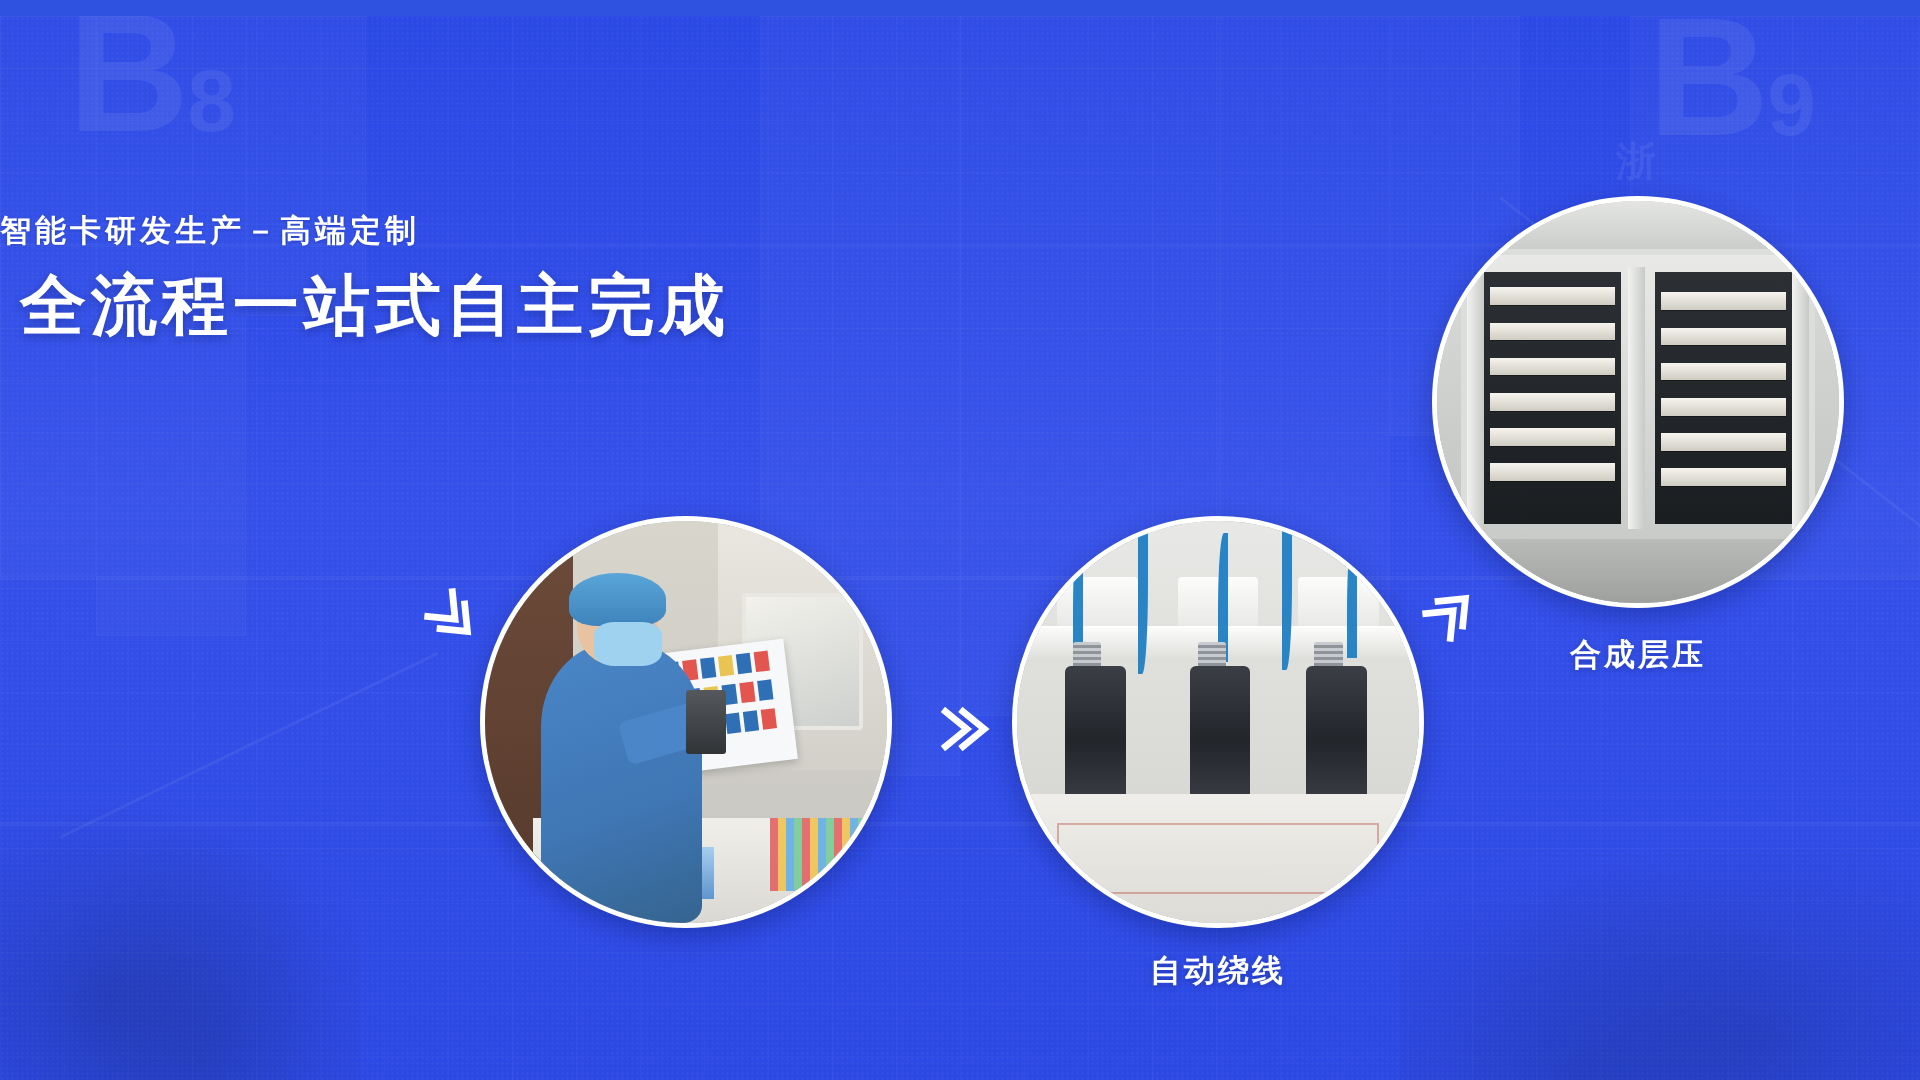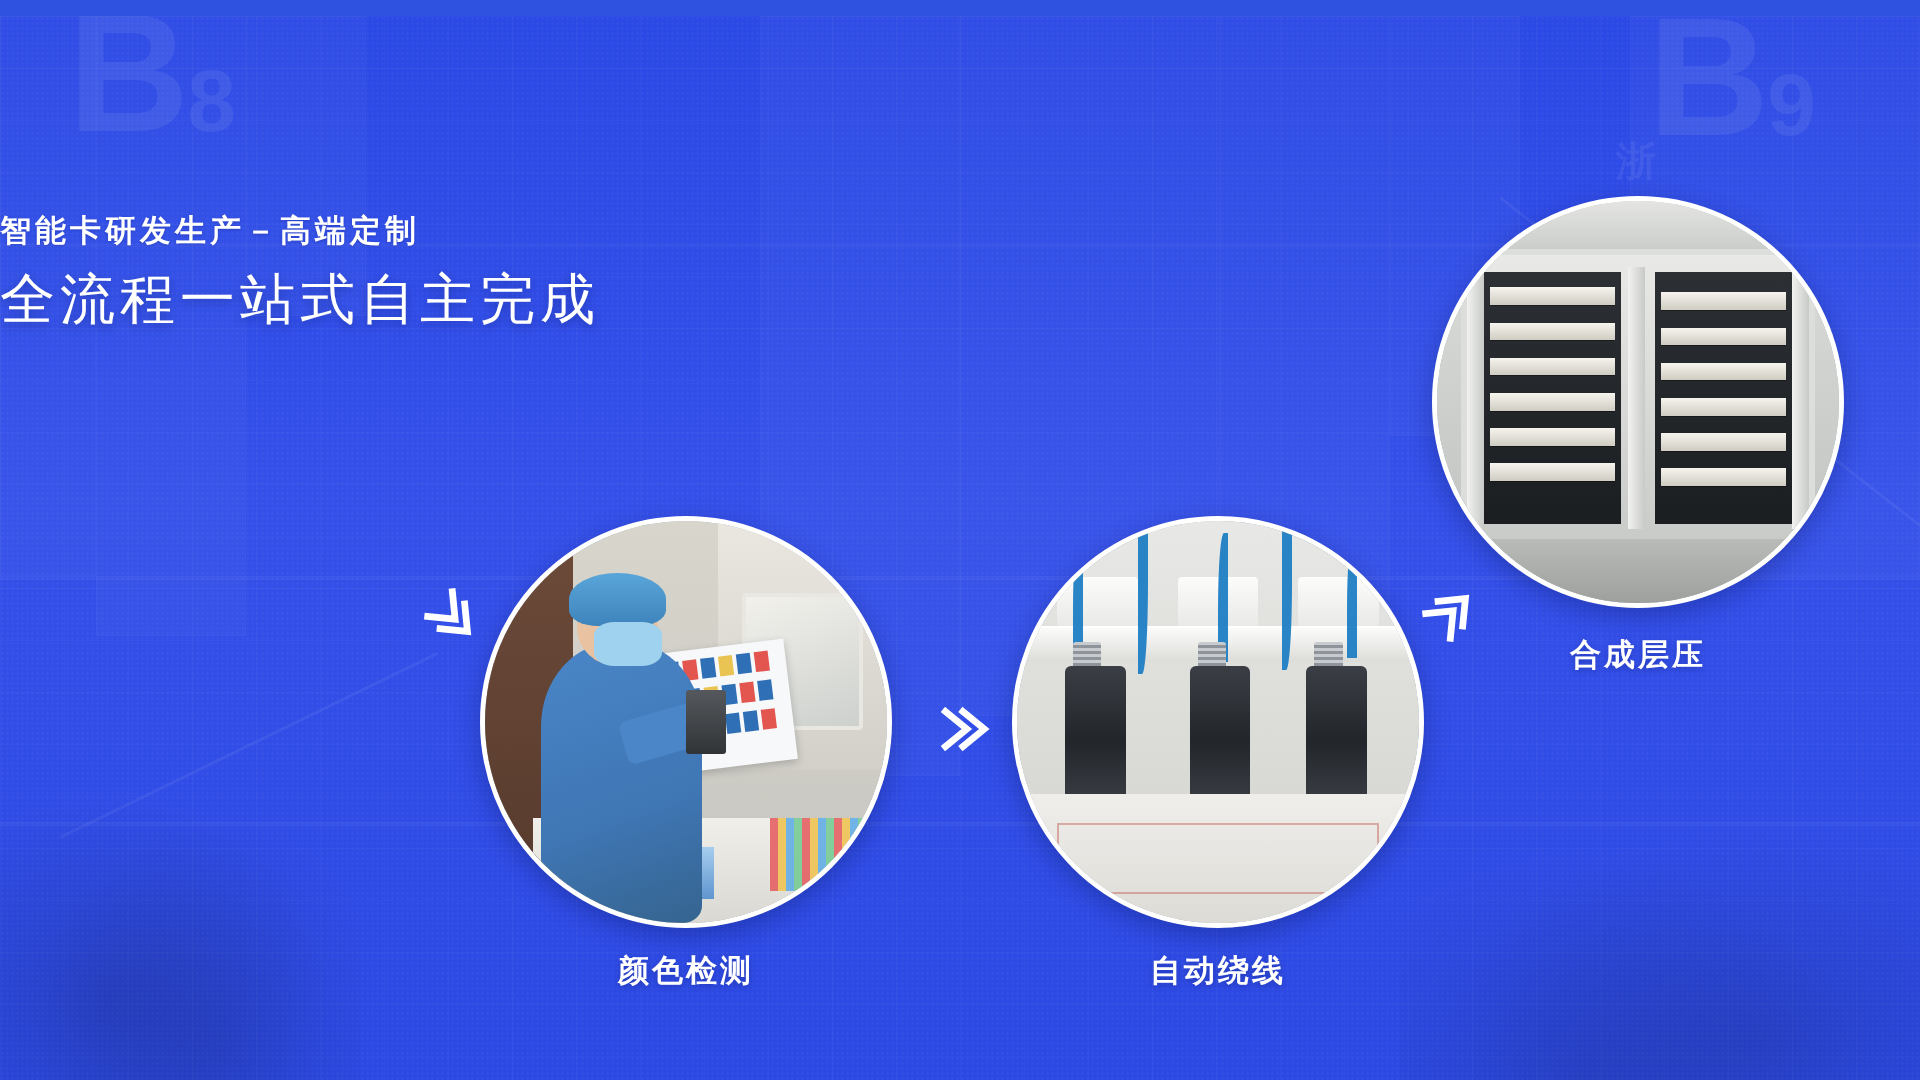--- a/index.html
+++ b/index.html
@@ -104,25 +104,26 @@
     color:#ffffff;
     font-size:31px;
     font-weight:700;
     letter-spacing:4px;
     line-height:1.25;
     text-shadow:0 1px 3px rgba(0,0,30,.18);
   }
   #title {
     margin-top:16px;
     color:#ffffff;
-    font-size:55px;
-    font-weight:400;
+    font-size:66px;
+    font-weight:700;
     letter-spacing:5px;
     line-height:1.18;
     text-shadow:0 3px 10px rgba(0,12,60,.30);
+    padding-left:20px;
   }
 
   
   .node { position:absolute; z-index:5; }
   .photo {
     position:relative;
     border-radius:50%;
     overflow:hidden;
     border:5px solid #ffffff;
     box-shadow:0 8px 26px rgba(0,10,60,.28);
@@ -339,21 +340,20 @@
           <span class="sw" style="left:76%; top:56%; background:#e3564f;"></span>
         </div>
         <div class="body"></div>
         <div class="arm"></div>
         <div class="head"></div>
         <div class="cap"></div>
         <div class="mask"></div>
         <div class="device"></div>
       </div>
     </div>
-    <div class="caption">颜色检测</div>
   </div>
 
   <div class="node" id="node-wind">
     <div class="photo">
       <div class="inner art-wind">
         <div class="bracket" style="left:10%;"></div>
         <div class="bracket" style="left:40%;"></div>
         <div class="bracket" style="left:70%;"></div>
         <div class="rail"></div>
         <div class="tube" style="left:14%; top:2%;  height:34%;"></div>

